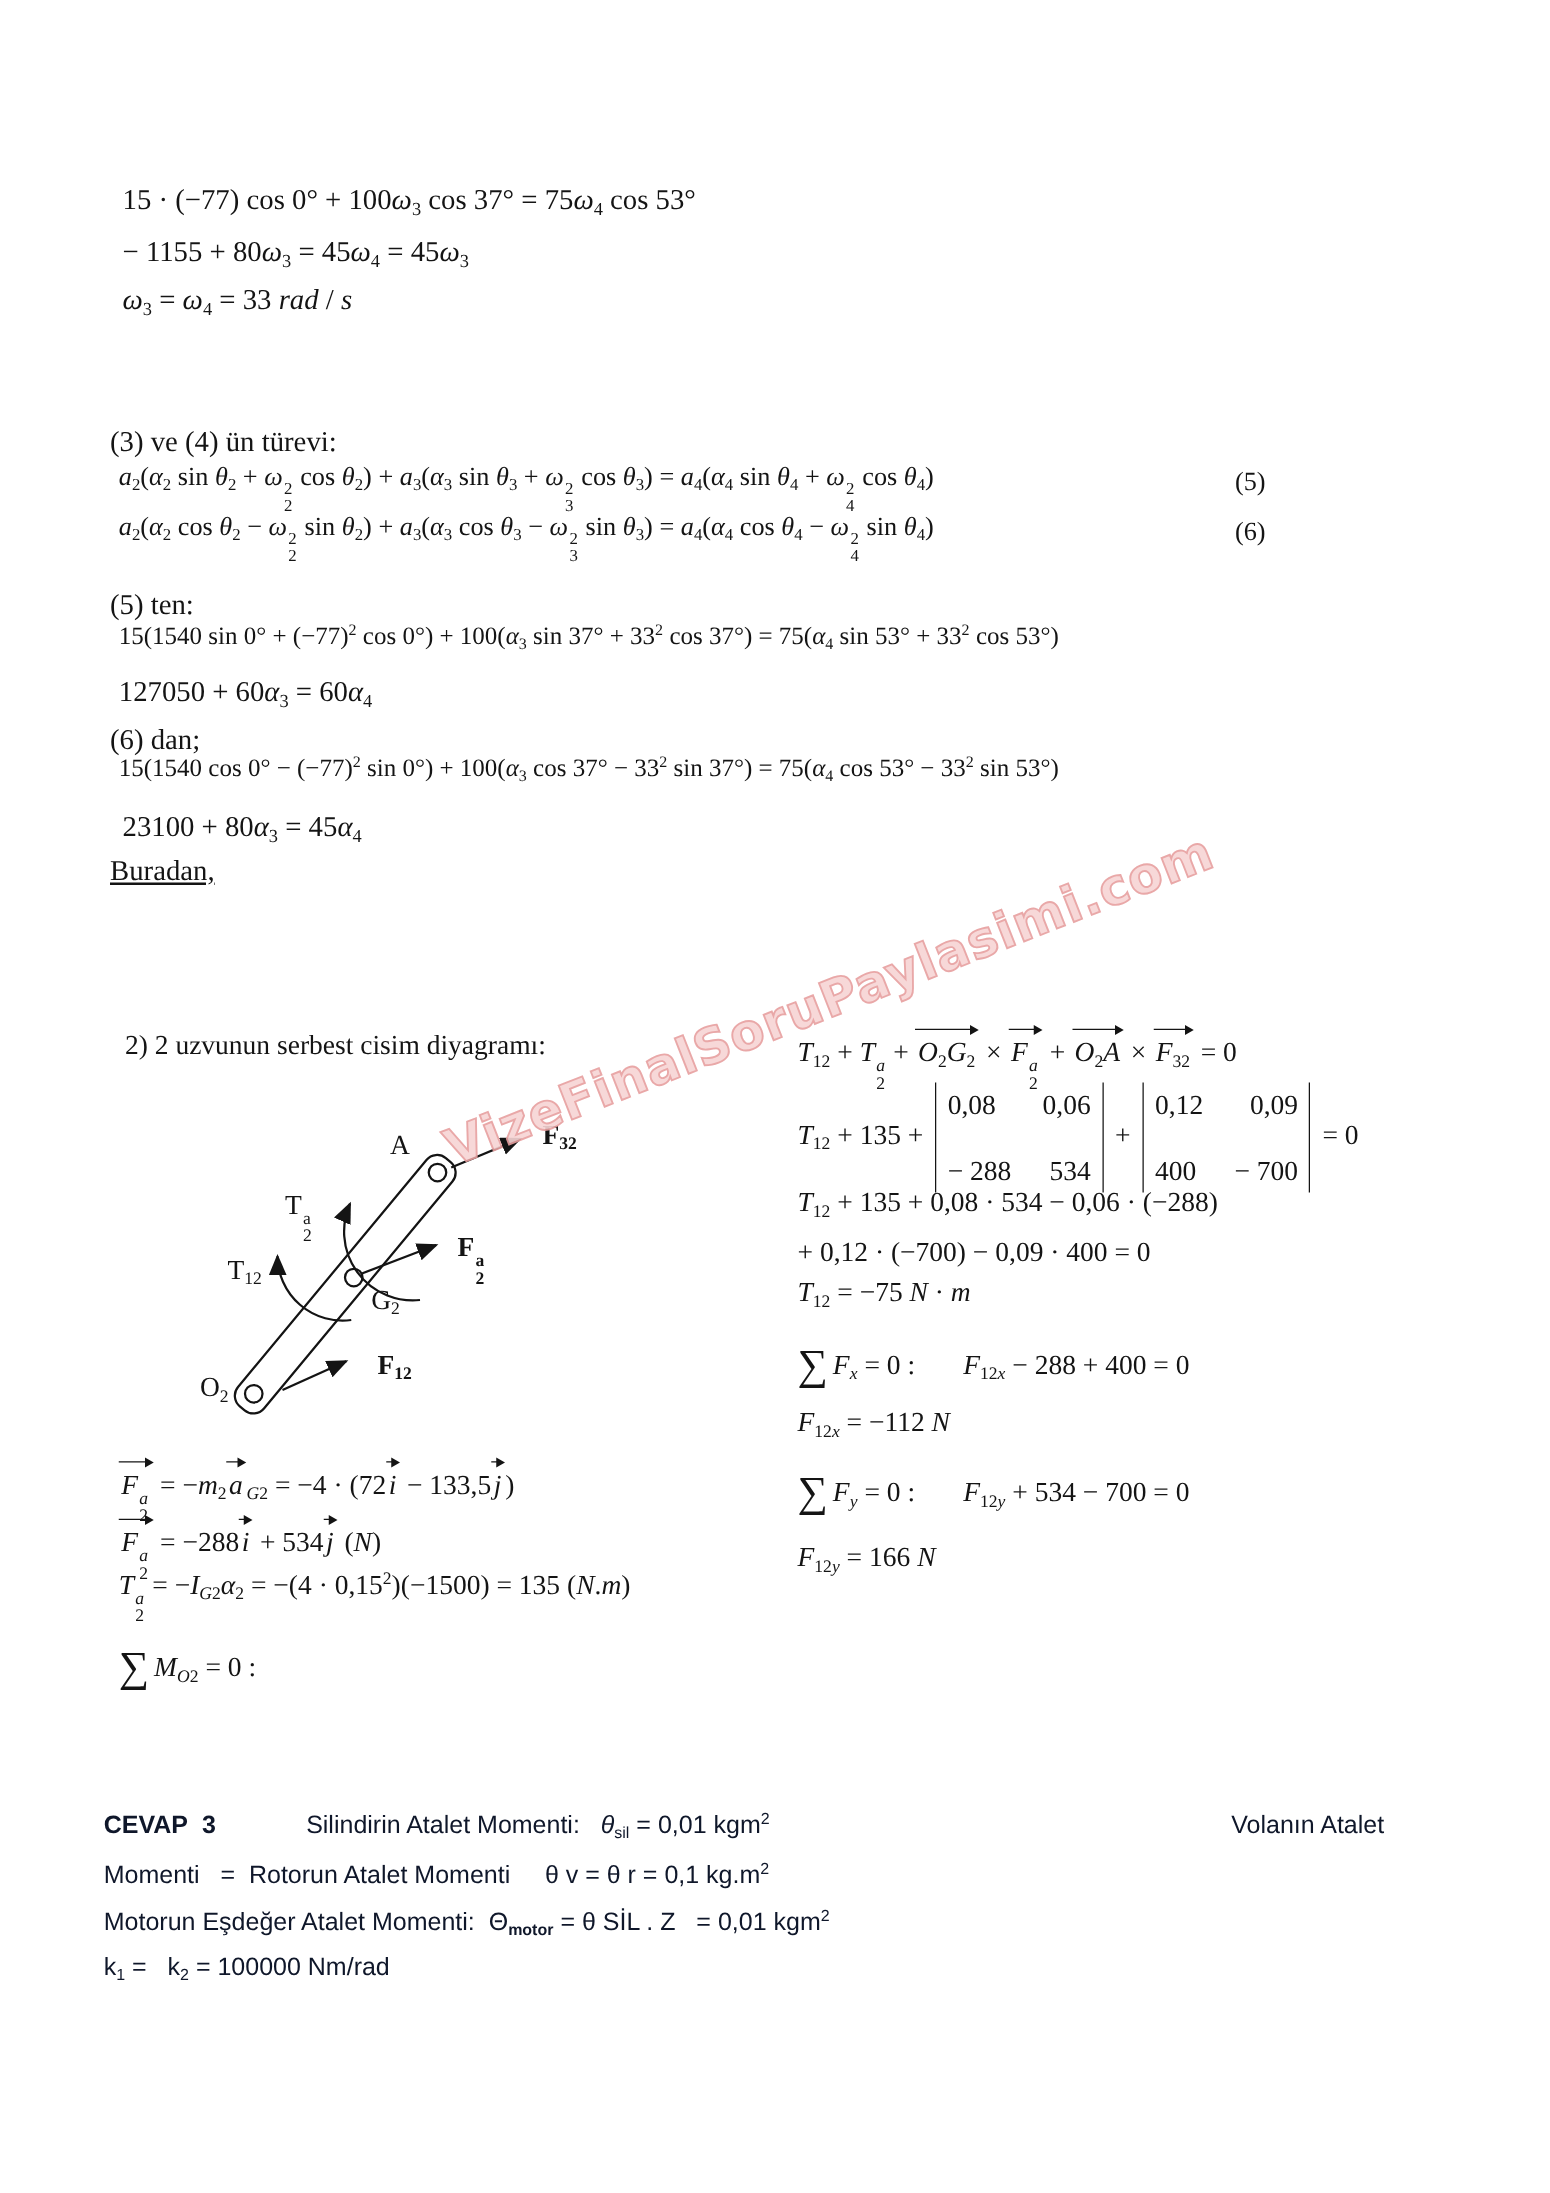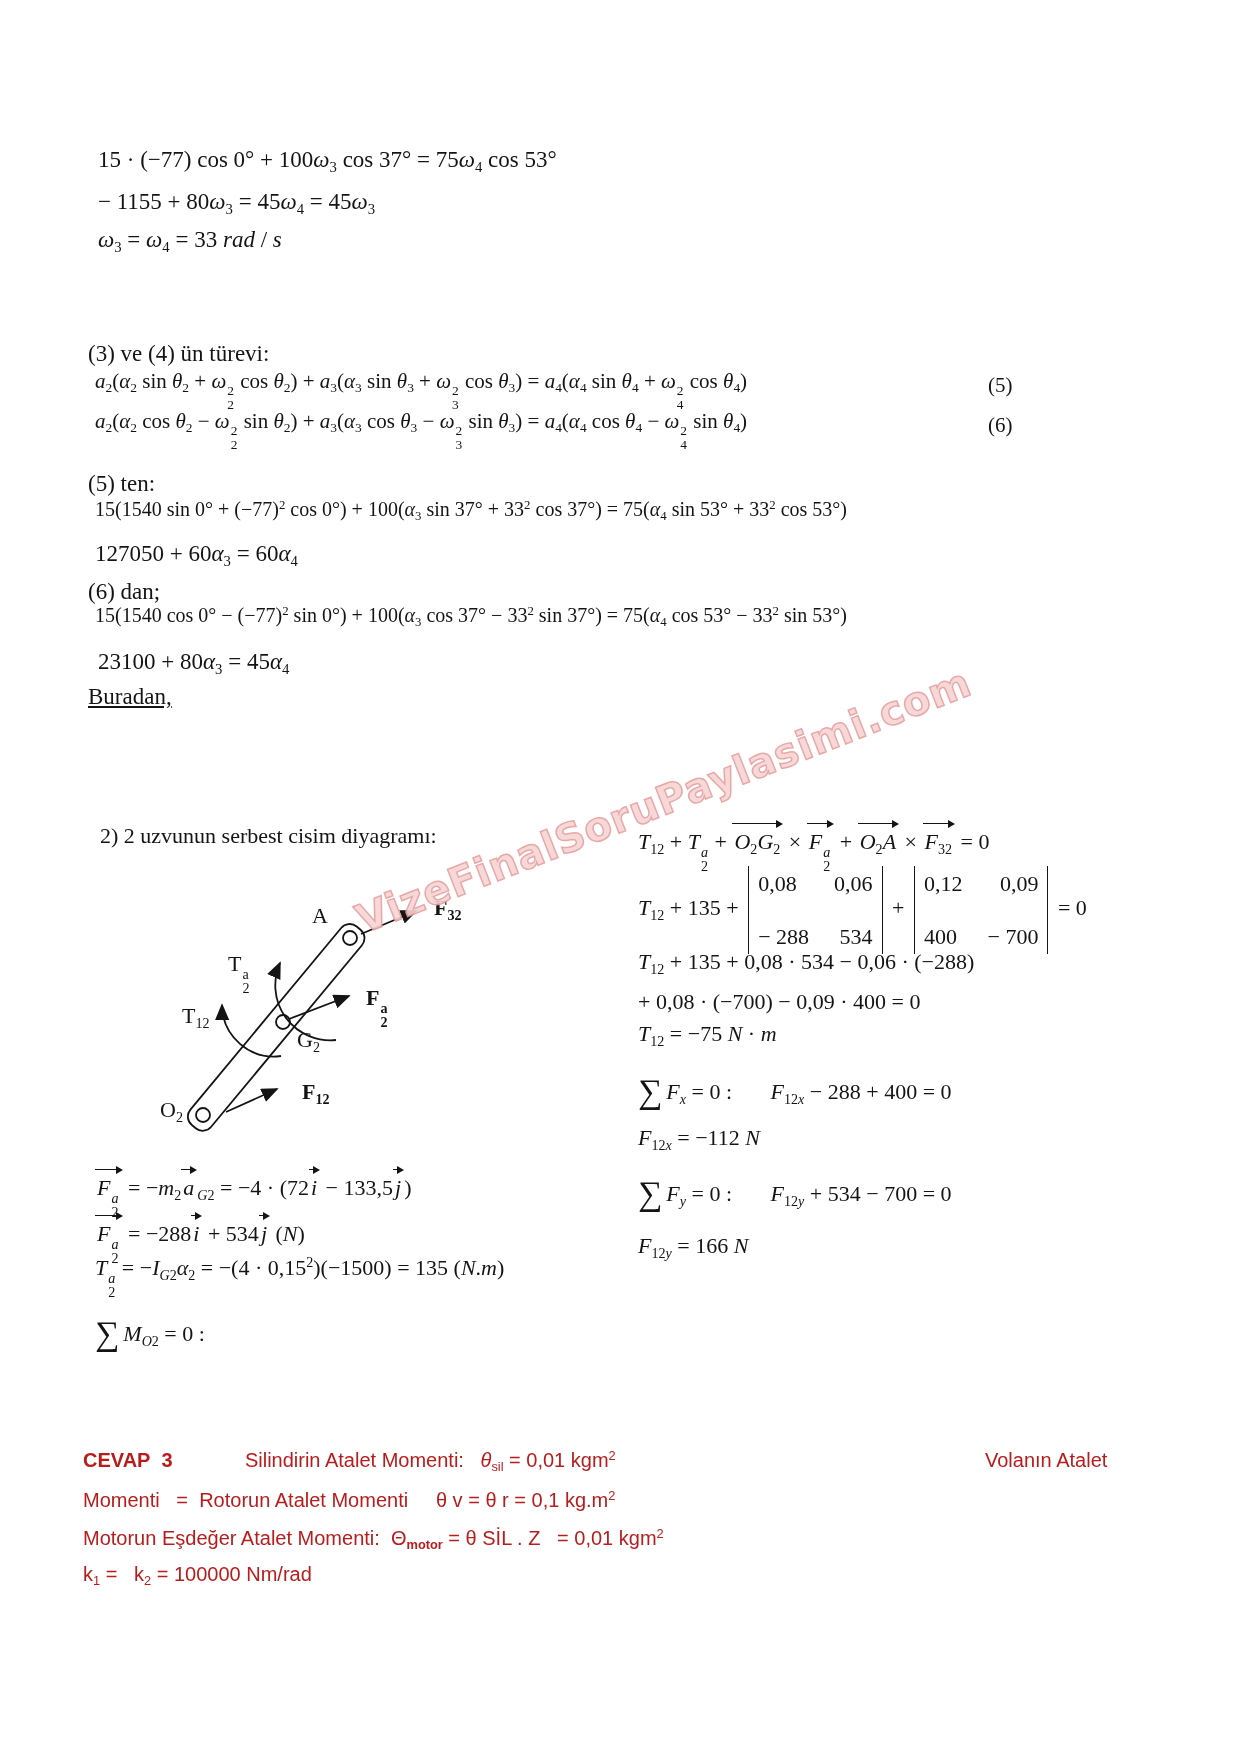--- a/index.html
+++ b/index.html
@@ -34,21 +34,21 @@
   
   .fbd{position:absolute;left:140px;top:875px;width:400px;height:300px;}
   .fbd-label{position:absolute;font-size:22px;white-space:nowrap;}
   .bold-f{font-weight:bold;}
   
   .watermark{position:absolute;left:358px;top:898px;transform:rotate(-21.5deg);transform-origin:0 50%;
              font-family:"DejaVu Sans","Liberation Sans",sans-serif;font-weight:bold;font-size:40px;
              letter-spacing:1px;color:#f7d4d4;-webkit-text-stroke:1.5px #e79f9f;opacity:0.9;
              pointer-events:none;z-index:6;white-space:nowrap;}
   
-  .sans{font-family:"Liberation Sans","DejaVu Sans",sans-serif;font-size:20px;color:#b91c1c;}
+  .sans{font-family:"Liberation Sans","DejaVu Sans",sans-serif;font-size:20px;color:#0f172a;}
   svg .stroke{stroke:#141414;stroke-width:1.8;fill:none;}
 </style>
 </head>
 <body>
 
 <div class="page">
 
   <div class="watermark">VizeFinalSoruPaylasimi.com</div>
 
   <div class="ln" style="left:98px;top:146px;">15 · (−77) cos 0° + 100<i>ω</i><sub>3</sub> cos 37° = 75<i>ω</i><sub>4</sub> cos 53°</div>
@@ -142,21 +142,21 @@
         <span class="dbar"></span>
         <span class="dgrid">
           <span class="dc c1">0,12</span>
           <span class="dc c2">0,09</span>
           <span class="dc c1">400</span>
           <span class="dc c2">− 700</span>
         </span>
         <span class="dbar"></span>
       </span> = 0</div>
   <div class="ln fs22" style="left:638px;top:948px;"><i>T</i><sub>12</sub> + 135 + 0,08 · 534 − 0,06 · (−288)</div>
-  <div class="ln fs22" style="left:638px;top:988px;">+ 0,08 · (−700) − 0,09 · 400 = 0</div>
+  <div class="ln fs22" style="left:638px;top:988px;">+ 0,12 · (−700) − 0,09 · 400 = 0</div>
   <div class="ln fs22" style="left:638px;top:1020px;"><i>T</i><sub>12</sub> = −75 <i>N</i> · <i>m</i></div>
   <div class="ln fs22" style="left:638px;top:1078px;"><span class="bigop">∑</span><i>F</i><sub><i>x</i></sub> = 0 :&nbsp;&nbsp;&nbsp;&nbsp;&nbsp;&nbsp;&nbsp;<i>F</i><sub>12<i>x</i></sub> − 288 + 400 = 0</div>
   <div class="ln fs22" style="left:638px;top:1124px;"><i>F</i><sub>12<i>x</i></sub> = −112 <i>N</i></div>
   <div class="ln fs22" style="left:638px;top:1180px;"><span class="bigop">∑</span><i>F</i><sub><i>y</i></sub> = 0 :&nbsp;&nbsp;&nbsp;&nbsp;&nbsp;&nbsp;&nbsp;<i>F</i><sub>12<i>y</i></sub> + 534 − 700 = 0</div>
   <div class="ln fs22" style="left:638px;top:1232px;"><i>F</i><sub>12<i>y</i></sub> = 166 <i>N</i></div>
 
   <div class="ln fs22" style="left:95px;top:1166px;"><span class="vec"><i>F</i><span class="stk">
           <span class="stk-t"><i>a</i></span>
           <span class="stk-b">2</span>
         </span></span> = −<i>m</i><sub>2</sub><span class="vec"><i>a</i></span><sub><i>G</i>2</sub> = −4 · (72<span class="vec"><i>i</i></span> − 133,5<span class="vec"><i>j</i></span>)</div>

